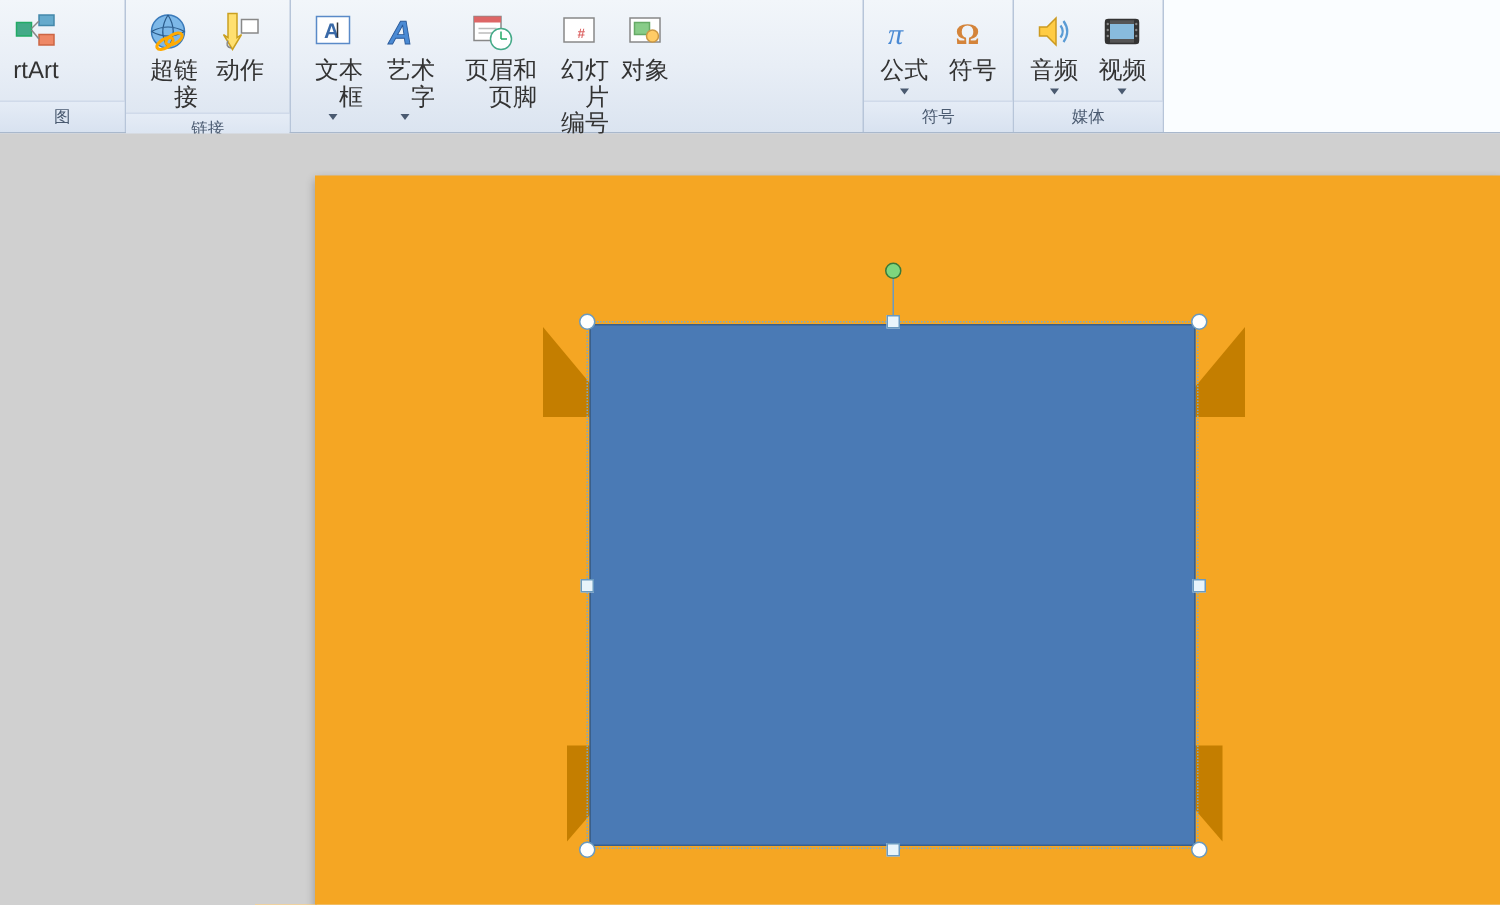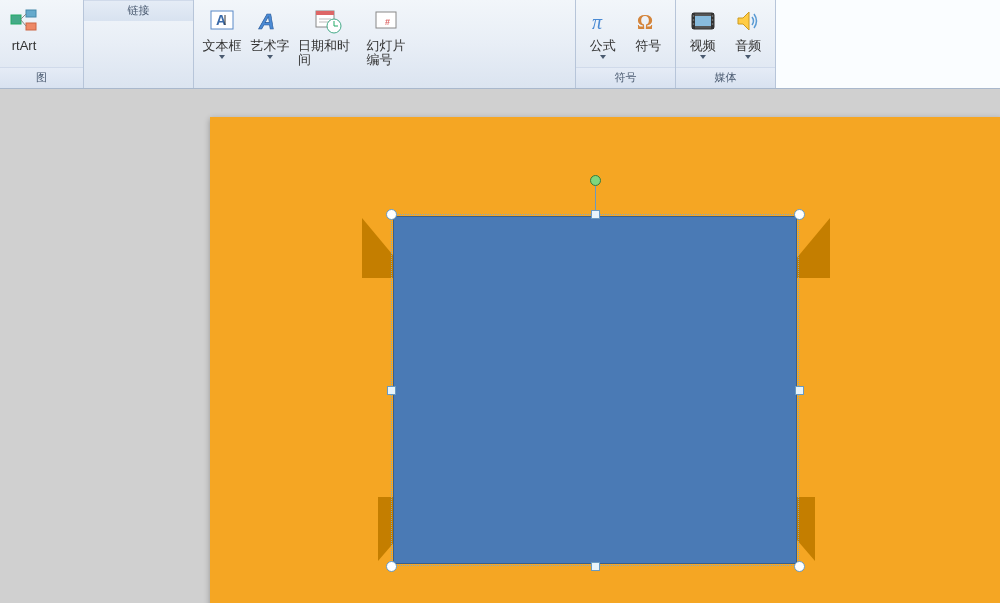--- a/index.html
+++ b/index.html
@@ -50,22 +50,22 @@
     .rbtn.narrow { width: 40px; }
     .rbtn .icon {
       width: 32px;
       height: 32px;
       display: flex;
       align-items: center;
       justify-content: center;
       margin-bottom: 2px;
     }
     .rbtn .label {
-      font-size: 13px;
-      text-align: left;
+      font-size: 16px;
+      text-align: right;
       line-height: 1.1;
       white-space: pre-line;
     }
     .dropdown-arrow {
       width: 0; height: 0;
       border-left: 3px solid transparent;
       border-right: 3px solid transparent;
       border-top: 4px solid #4a5a70;
       margin-top: 2px;
     }
@@ -151,20 +151,43 @@
               <line x1="11" y1="13" x2="16" y2="19" stroke="#888"></line>
             </svg>
         </div>
         <span class="label">rtArt</span>
       </div>
     </div>
     <div class="group-label">图</div>
   </div>
 
   <div class="ribbon-group" style="width:110px">
+    <div class="group-buttons">
+      <div class="rbtn">
+        <div class="icon">
+          <svg width="30" height="28">
+              <circle cx="15" cy="14" r="11" fill="#7db8e8" stroke="#3a7aba"></circle>
+              <path d="M4,14 Q15,20 26,14 M4,14 Q15,8 26,14 M15,3 Q8,14 15,25 M15,3 Q22,14 15,25" stroke="#2a5a8a" fill="none" stroke-width="0.8"></path>
+              <ellipse cx="19" cy="19" rx="6" ry="3" fill="none" stroke="#fa0" stroke-width="2" transform="rotate(-30 19 19)"></ellipse>
+              <ellipse cx="13" cy="22" rx="6" ry="3" fill="none" stroke="#fa0" stroke-width="2" transform="rotate(-30 13 22)"></ellipse>
+            </svg>
+        </div>
+        <span class="label">超链接</span>
+      </div>
+      <div class="rbtn">
+        <div class="icon">
+          <svg width="28" height="28">
+              <path d="M6,2 L6,18 L3,16 L9,26 L15,16 L12,18 L12,2 Z" fill="#ffe070" stroke="#caa020"></path>
+              <rect x="15" y="6" width="11" height="9" fill="#fff" stroke="#888"></rect>
+              <path d="M6,20 Q4,24 8,25" stroke="#888" fill="none"></path>
+            </svg>
+        </div>
+        <span class="label">动作</span>
+      </div>
+    </div>
     <div class="group-label">链接</div>
   </div>
 
   <div class="ribbon-group" style="width:382px">
     <div class="group-buttons">
       <div class="rbtn">
         <div class="icon">
           <svg width="28" height="28">
               <rect x="3" y="4" width="22" height="18" fill="#fff" stroke="#5a8ac8"></rect>
               <text x="8" y="18" font-size="14" fill="#3a6aa8" font-weight="bold">A</text>
@@ -188,32 +211,42 @@
           <svg width="28" height="28">
               <rect x="2" y="4" width="18" height="16" fill="#fff" stroke="#888"></rect>
               <rect x="2" y="4" width="18" height="4" fill="#d66"></rect>
               <line x1="5" y1="12" x2="17" y2="12" stroke="#bbb"></line>
               <line x1="5" y1="15" x2="17" y2="15" stroke="#bbb"></line>
               <circle cx="20" cy="19" r="7" fill="#fff" stroke="#4a8"></circle>
               <line x1="20" y1="19" x2="20" y2="14" stroke="#2a6"></line>
               <line x1="20" y1="19" x2="24" y2="19" stroke="#2a6"></line>
             </svg>
         </div>
-        <span class="label">日期和时间</span>
+        <span class="label">页眉和页脚</span>
       </div>
       <div class="rbtn">
         <div class="icon">
           <svg width="28" height="28">
               <rect x="4" y="5" width="20" height="16" fill="#fff" stroke="#888"></rect>
               <text x="13" y="18" font-size="9" fill="#d66" font-weight="bold">#</text>
             </svg>
         </div>
         <span class="label">幻灯片
 编号</span>
       </div>
+      <div class="rbtn narrow">
+        <div class="icon">
+          <svg width="28" height="28">
+              <rect x="4" y="5" width="20" height="16" fill="#fff" stroke="#888"></rect>
+              <rect x="7" y="8" width="10" height="8" fill="#8c8" stroke="#6a6"></rect>
+              <circle cx="19" cy="17" r="4" fill="#fc6" stroke="#c94"></circle>
+            </svg>
+        </div>
+        <span class="label">对象</span>
+      </div>
     </div>
   </div>
 
   <div class="ribbon-group" style="width:100px">
     <div class="group-buttons">
       <div class="rbtn">
         <div class="icon">
           <svg width="28" height="28">
               <text x="3" y="22" font-size="20" font-style="italic" fill="#4a8ad4" font-family="serif">π</text>
             </svg>
@@ -228,48 +261,48 @@
             </svg>
         </div>
         <span class="label">符号</span>
       </div>
     </div>
     <div class="group-label">符号</div>
   </div>
 
   <div class="ribbon-group" style="width:100px">
     <div class="group-buttons">
+      <div class="rbtn">
+        <div class="icon">
+          <svg width="28" height="28">
+              <path d="M4,11 L9,11 L15,5 L15,23 L9,17 L4,17 Z" fill="#ffcc44" stroke="#cc9a20"></path>
+              <path d="M18,10 Q21,14 18,18 M20,7 Q25,14 20,21" stroke="#5a9bd4" fill="none" stroke-width="1.5"></path>
+            </svg>
+        </div>
+        <span class="label">音频</span>
+        <span class="dropdown-arrow"></span>
+      </div>
       <div class="rbtn">
         <div class="icon">
           <svg width="28" height="28">
               <rect x="3" y="6" width="22" height="16" rx="2" fill="#555" stroke="#333"></rect>
               <rect x="6" y="9" width="16" height="10" fill="#8bd"></rect>
               <rect x="3" y="6" width="3" height="16" fill="#333"></rect>
               <rect x="22" y="6" width="3" height="16" fill="#333"></rect>
               <circle cx="4.5" cy="9" r="0.8" fill="#888"></circle>
               <circle cx="4.5" cy="13" r="0.8" fill="#888"></circle>
               <circle cx="4.5" cy="17" r="0.8" fill="#888"></circle>
               <circle cx="23.5" cy="9" r="0.8" fill="#888"></circle>
               <circle cx="23.5" cy="13" r="0.8" fill="#888"></circle>
               <circle cx="23.5" cy="17" r="0.8" fill="#888"></circle>
             </svg>
         </div>
         <span class="label">视频</span>
         <span class="dropdown-arrow"></span>
       </div>
-      <div class="rbtn">
-        <div class="icon">
-          <svg width="28" height="28">
-              <path d="M4,11 L9,11 L15,5 L15,23 L9,17 L4,17 Z" fill="#ffcc44" stroke="#cc9a20"></path>
-              <path d="M18,10 Q21,14 18,18 M20,7 Q25,14 20,21" stroke="#5a9bd4" fill="none" stroke-width="1.5"></path>
-            </svg>
-        </div>
-        <span class="label">音频</span>
-        <span class="dropdown-arrow"></span>
-      </div>
     </div>
     <div class="group-label">媒体</div>
   </div>
 
   <div style="flex:1; background:#fafdff;"></div>
 </div>
 
 <div class="workspace">
   <div class="slide">
     <div class="star-tip star-tl"></div>

